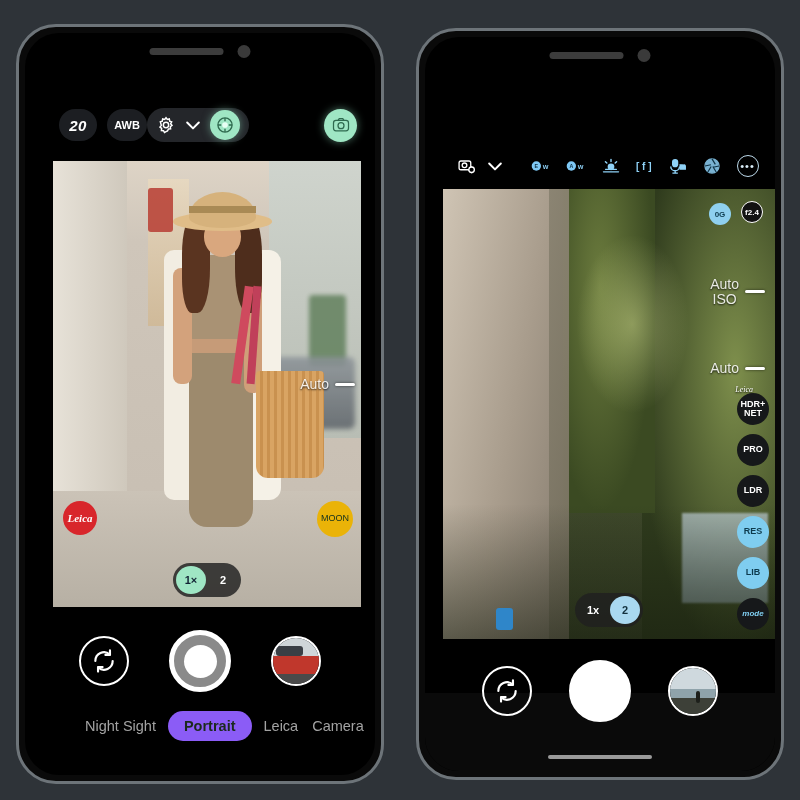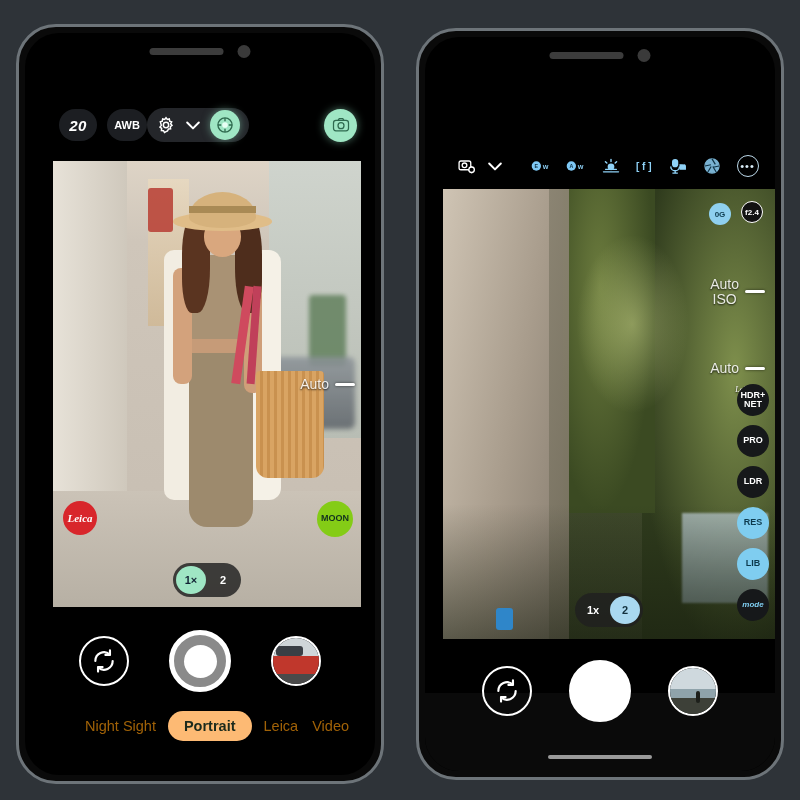--- a/index.html
+++ b/index.html
@@ -201,23 +201,23 @@
 
   .leica {
     width: 34px; height: 34px; border-radius: 50%;
     background: #d8262b;
     display:flex; align-items:center; justify-content:center;
     color:#fff; font-family:"Liberation Serif", serif;
     font-style: italic; font-size: 11px; font-weight: 700;
   }
   .moon {
     width: 36px; height: 36px; border-radius: 50%;
-    background: #84cc16; color: #12301f;
-    display:flex; align-items:center; justify-content:center;
-    font-size: 9px; font-weight: 700; line-height: 1.05; text-align:right;
+    background: #eab308; color: #12301f;
+    display:flex; align-items:center; justify-content:center;
+    font-size: 9px; font-weight: 400; line-height: 1.05; text-align:right;
   }
   .auto-slider { display:flex; align-items:center; gap:6px; }
   .auto-slider .lbl {
     color:#fff; font-size:14px; opacity:.85; text-shadow:0 1px 2px #000;
     line-height:1.05; text-align:center;
   }
   .auto-slider .tick {
     width: 20px; height: 2.5px; background:#fff; border-radius:2px;
     box-shadow:0 0 3px rgba(0,0,0,.6);
   }
@@ -232,21 +232,21 @@
   .zoompill .z {
     min-width: 30px; height: 28px; border-radius: 50%;
     display:flex; align-items:center; justify-content:center;
     color:#fff; font-size: 11px; font-weight: 600;
   }
   .zoompill .z.on { background:#9fe6c4; color:#123; }
   .zoompill .z.on-blue { background:#a9d8ef; color:#12303d; }
 
   
   .modestack {
-    position:absolute; right: 6px; top: 195px;
+    position:absolute; right: 6px; top: 204px;
     display:flex; flex-direction:column; align-items:flex-end; gap: 9px;
     z-index: 12;
   }
   .mchip {
     width: 32px; height: 32px; border-radius: 50%;
     background: #16181a; color: #fff;
     display:flex; align-items:center; justify-content:center;
     font-size: 9px; font-weight: 700; line-height: 1.05; text-align:center;
   }
   .mchip.blue { background:#7fcdf0; color:#0d3a4d; }
@@ -311,25 +311,25 @@
   }
 
   
   .modestrip {
     position: absolute; left: 0; right: 0; top: 678px;
     display:flex; align-items:center; gap: 10px;
     padding-left: 58px;
     z-index: 15;
   }
   .modestrip .m {
-    color:#a16207; font-size: 14.5px; white-space: nowrap;
+    color:#a3a3a3; font-size: 14.5px; white-space: nowrap;
     padding: 7px 2px;
   }
   .modestrip .m.sel {
-    background:#fdba74; color:#1b2a1c; font-weight:600;
+    background:#8b5cf6; color:#1b2a1c; font-weight:600;
     border-radius: 18px; padding: 7px 16px;
   }
 
   .homeind {
     position:absolute; left:50%; transform: translateX(-50%);
     bottom: 12px; width: 104px; height: 4px;
     border-radius: 3px; background:#9a9a9a; z-index: 18;
   }
   .blackbottom {
     position:absolute; left:0; right:0; bottom:0; height: 78px;
@@ -442,21 +442,21 @@
         </div>
         <div class="thumb">
           <span class="car"></span>
         </div>
       </div>
 
       <div class="modestrip">
         <span class="m">Night Sight</span>
         <span class="m sel">Portrait</span>
         <span class="m">Leica</span>
-        <span class="m">Video</span>
+        <span class="m">Camera</span>
       </div>
 
     </div>
   </div>
 
   <div class="phone right">
     <div class="screen">
 
       <div class="notch">
         <div class="grille"></div>

